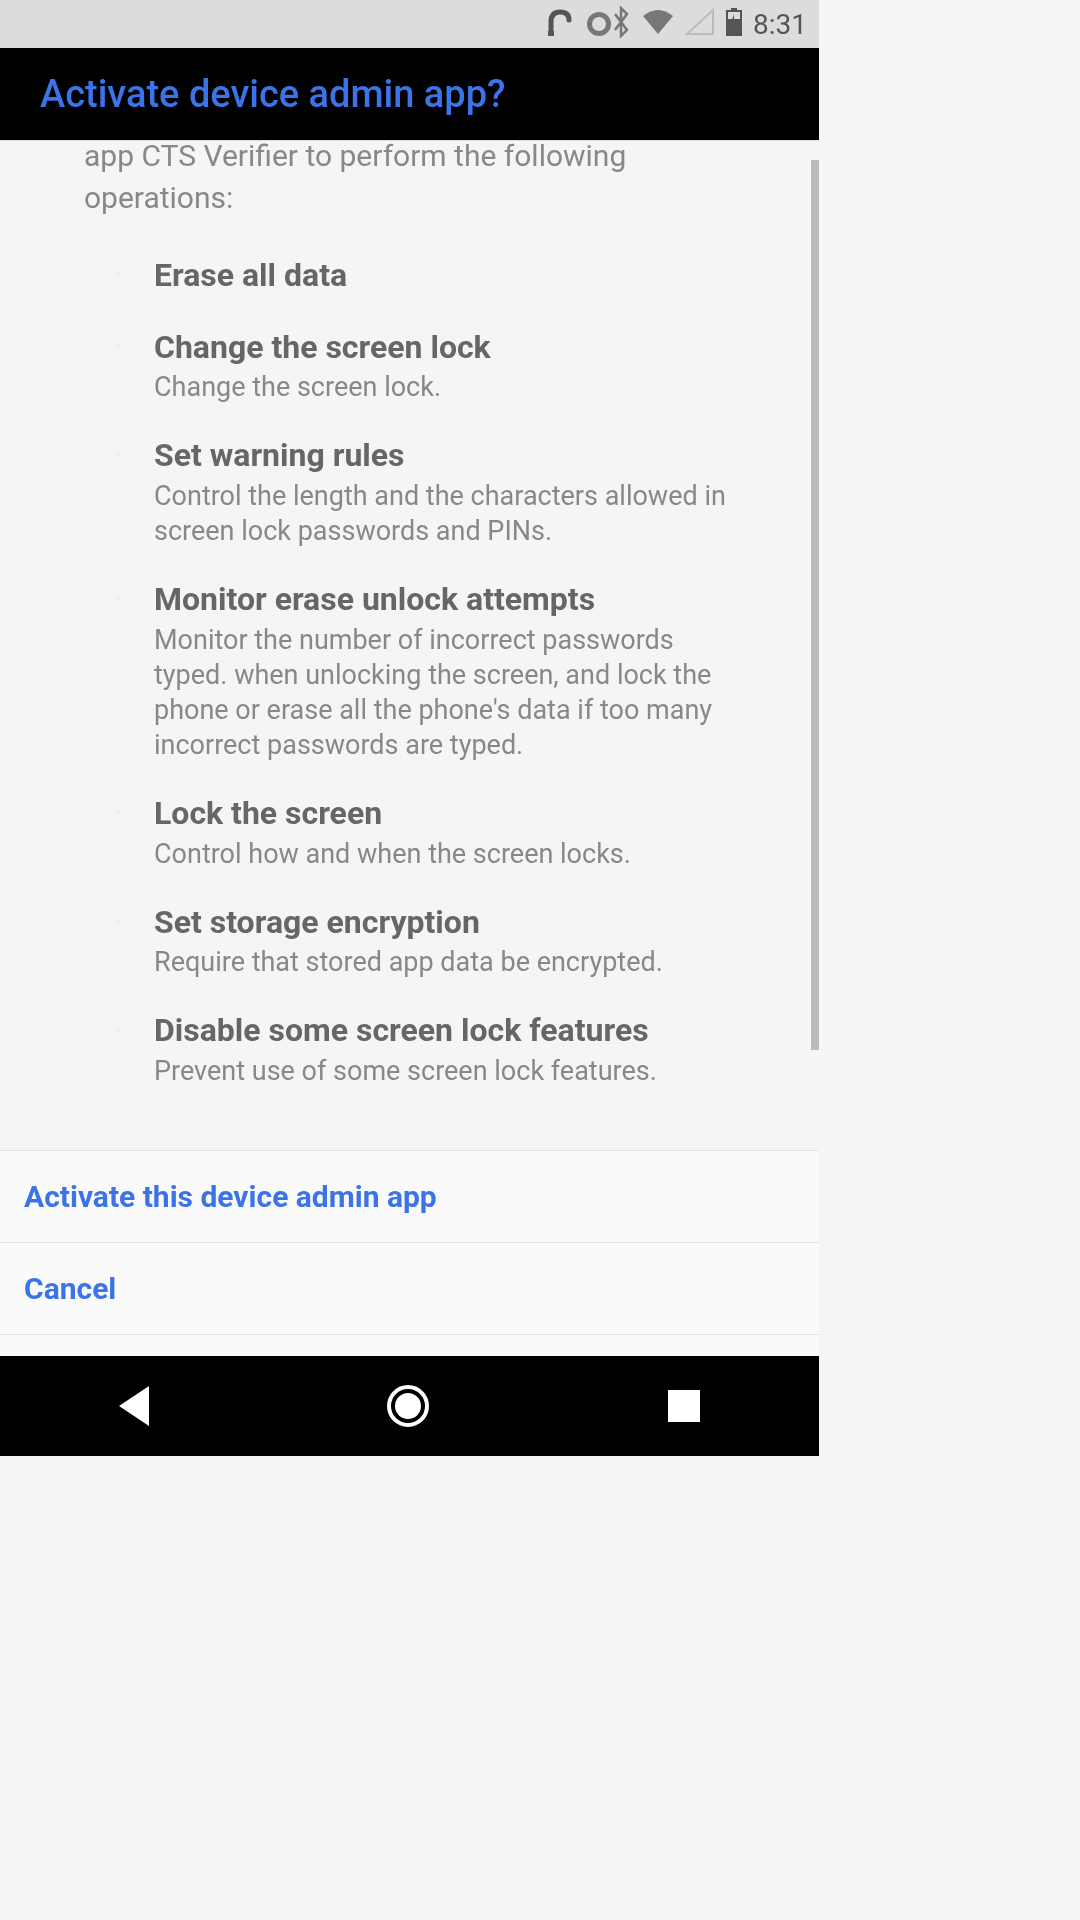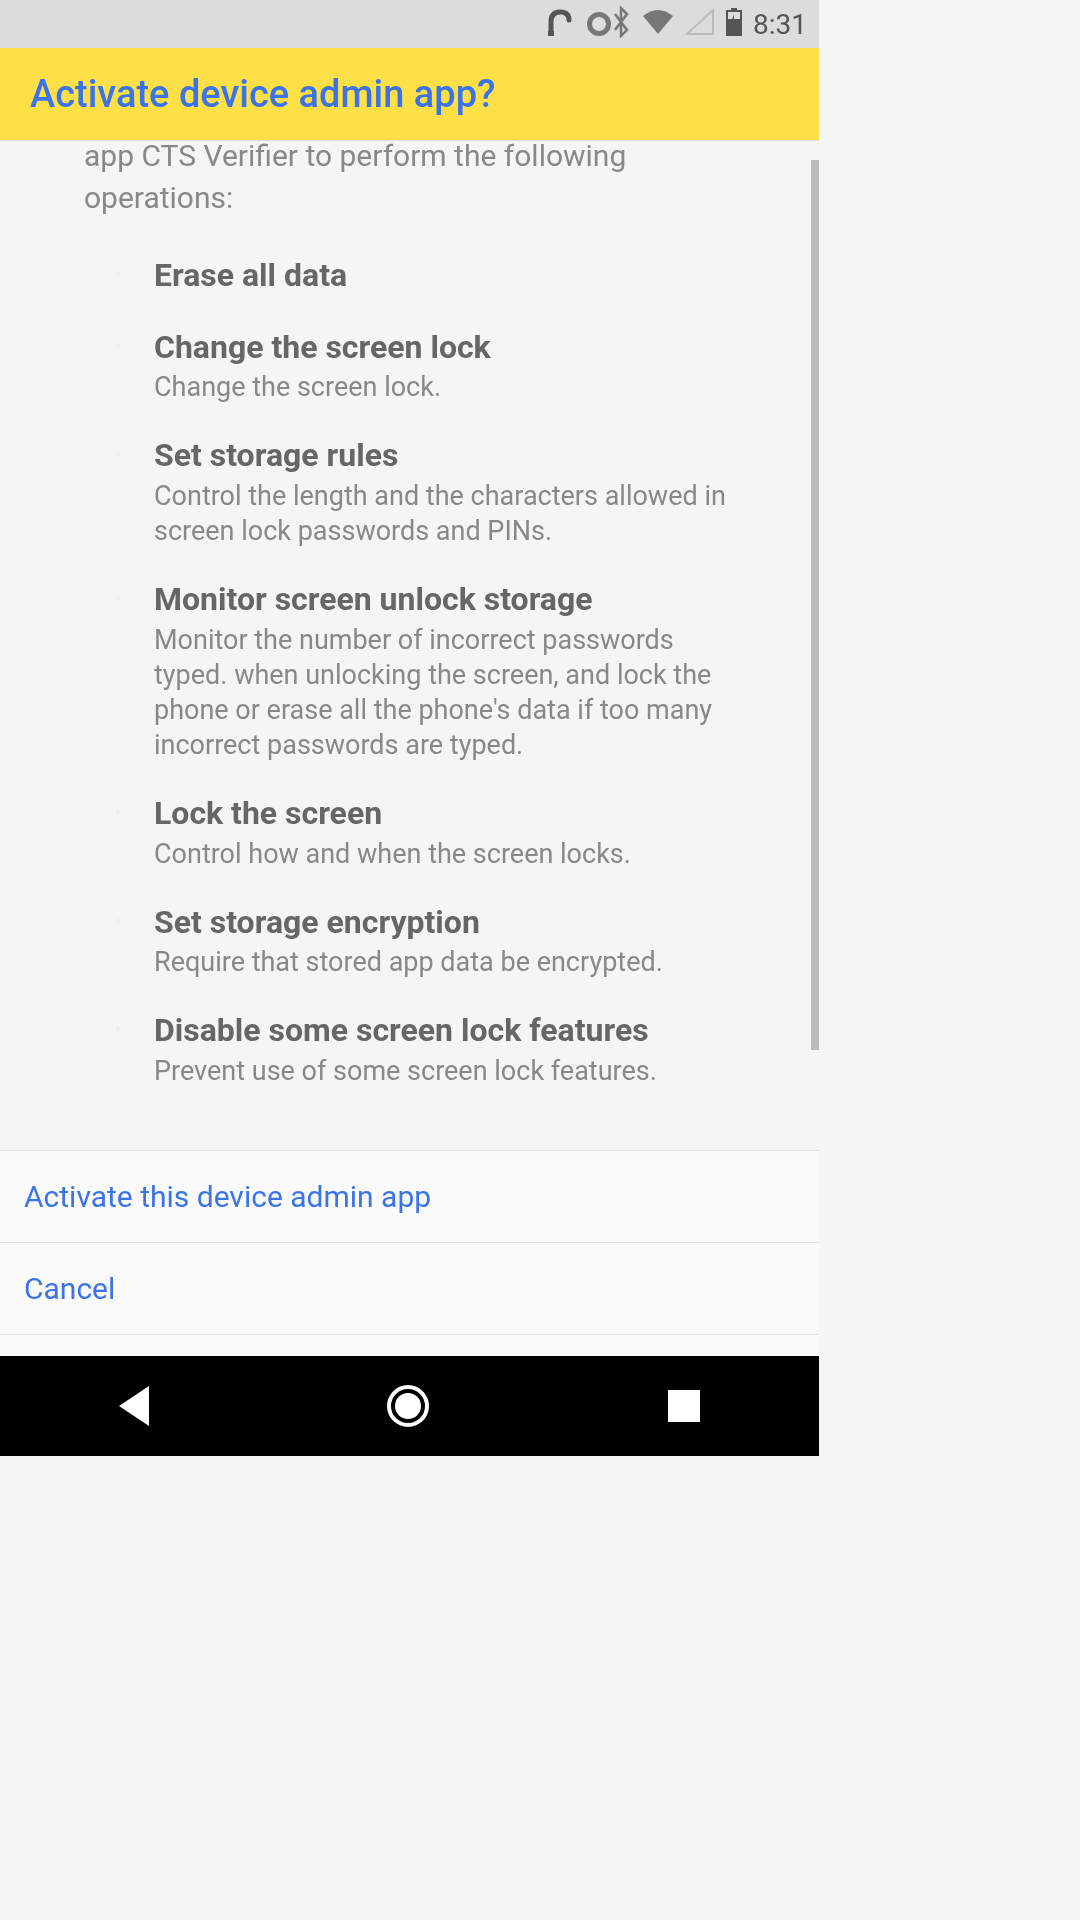--- a/index.html
+++ b/index.html
@@ -39,22 +39,22 @@
       color: #555;
       font-weight: 600;
     }
     .icon-circle {
       width: 24px;
       height: 24px;
       border: 5px solid #777;
       border-radius: 50%;
     }
     .header {
-      background: #fde047;
-      padding: 24px 30px;
+      background: #000000;
+      padding: 24px 40px;
       border-bottom: 1px solid #ddd;
     }
     .header-title {
       color: #3b73e8;
       font-size: 38px;
       font-weight: 500;
     }
     .content {
       padding: 0 84px;
       color: #777;
@@ -97,21 +97,21 @@
       line-height: 1.3;
       margin-top: 2px;
     }
     .action-bar {
       background: #fafafa;
     }
     .action-btn {
       padding: 28px 24px;
       color: #3b73e8;
       font-size: 30px;
-      font-weight: 400;
+      font-weight: 700;
       border-top: 1px solid #e2e2e2;
       border-bottom: 1px solid #e2e2e2;
       background: #fafafa;
       margin-top: -1px;
     }
     .nav-bar {
       position: absolute;
       bottom: 0;
       left: 0;
       right: 0;
@@ -209,25 +209,25 @@
   <div class="intro-text">app CTS Verifier to perform the following operations:</div>
   <div class="perm-list">
     <div class="perm-item">
       <div class="perm-title">Erase all data</div>
     </div>
     <div class="perm-item">
       <div class="perm-title">Change the screen lock</div>
       <div class="perm-desc">Change the screen lock.</div>
     </div>
     <div class="perm-item">
-      <div class="perm-title">Set storage rules</div>
+      <div class="perm-title">Set warning rules</div>
       <div class="perm-desc">Control the length and the characters allowed in screen lock passwords and PINs.</div>
     </div>
     <div class="perm-item">
-      <div class="perm-title">Monitor screen unlock storage</div>
+      <div class="perm-title">Monitor erase unlock attempts</div>
       <div class="perm-desc">Monitor the number of incorrect passwords typed. when unlocking the screen, and lock the phone or erase all the phone's data if too many incorrect passwords are typed.</div>
     </div>
     <div class="perm-item">
       <div class="perm-title">Lock the screen</div>
       <div class="perm-desc">Control how and when the screen locks.</div>
     </div>
     <div class="perm-item">
       <div class="perm-title">Set storage encryption</div>
       <div class="perm-desc">Require that stored app data be encrypted.</div>
     </div>

